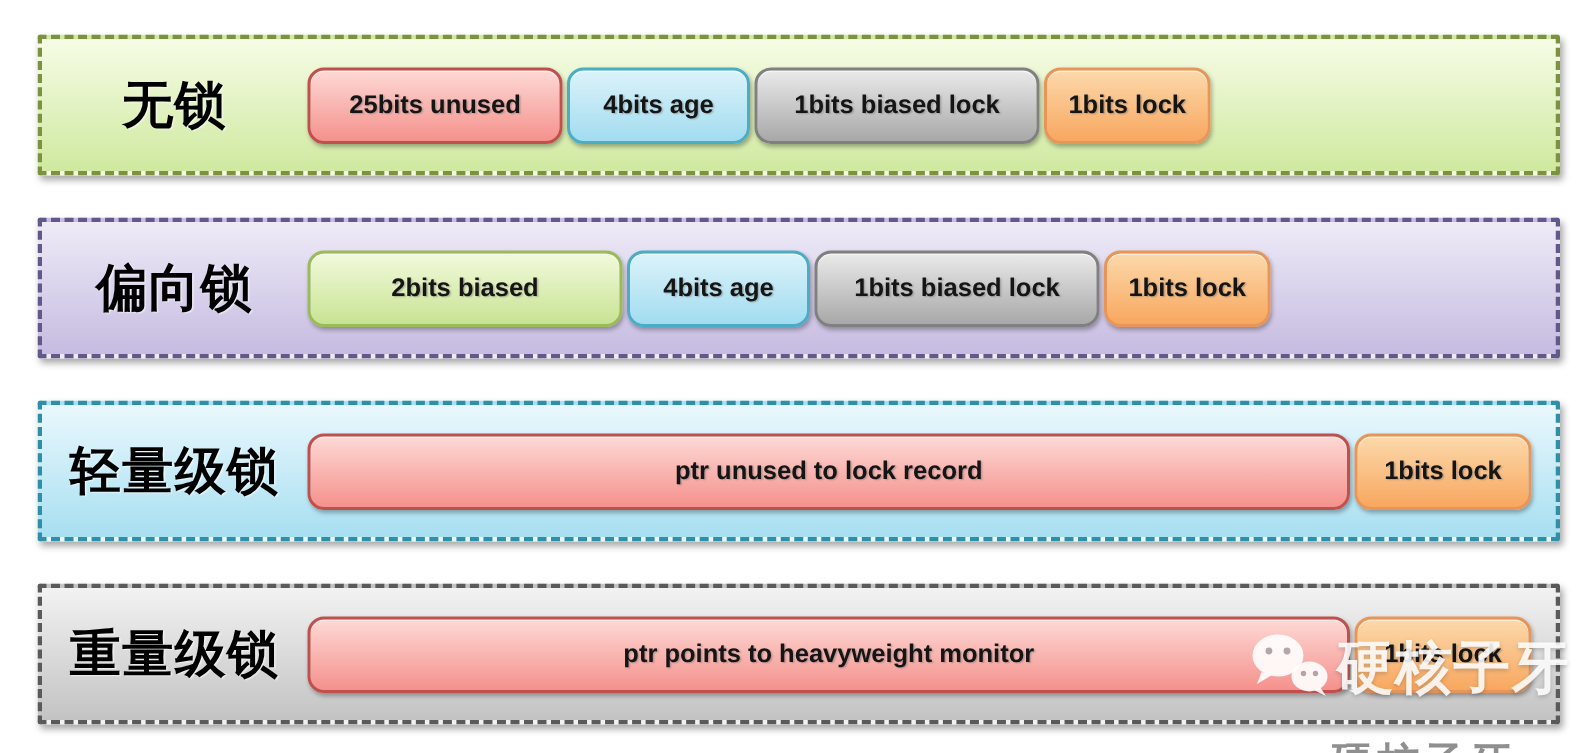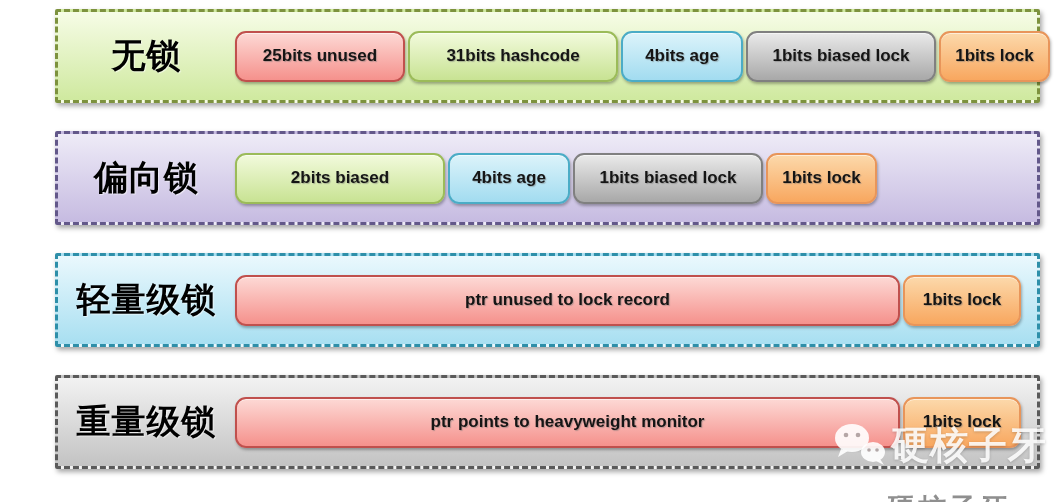--- a/index.html
+++ b/index.html
@@ -4,21 +4,21 @@
 <style>
   * { margin:0; padding:0; box-sizing:border-box; }
   html,body { background:#ffffff; }
   .canvas {
     position:relative;
     width:1063px; height:502px;
     background:#ffffff;
     overflow:hidden;
     font-family:"Liberation Sans", sans-serif;
   }
-  .rows-wrap { padding-top:9px;margin-left:30px; }
+  .rows-wrap { padding-top:23px; }
   .row {
     position:relative;
     margin:0 23px 28px 25px;
     height:94px;
     border:3px dashed #888;
     border-radius:2px;
     display:flex;
     align-items:center;
     box-shadow:2px 3px 5px rgba(0,0,0,0.35);
   }
@@ -106,21 +106,20 @@
 </head>
 <body>
 
 <div class="canvas">
   <div class="rows-wrap">
 
     <div class="row row-green">
       <div class="row-label">无锁</div>
       <div class="segments">
         <div class="seg c-red w-a">25bits unused</div>
-        <div class="seg c-green w-b">31bits hashcode</div>
         <div class="seg c-blue w-c">4bits age</div>
         <div class="seg c-gray w-d">1bits biased lock</div>
         <div class="seg c-orange w-e">1bits lock</div>
       </div>
     </div>
 
     <div class="row row-purple">
       <div class="row-label">偏向锁</div>
       <div class="segments">
         <div class="seg c-green w-b">2bits biased</div>

